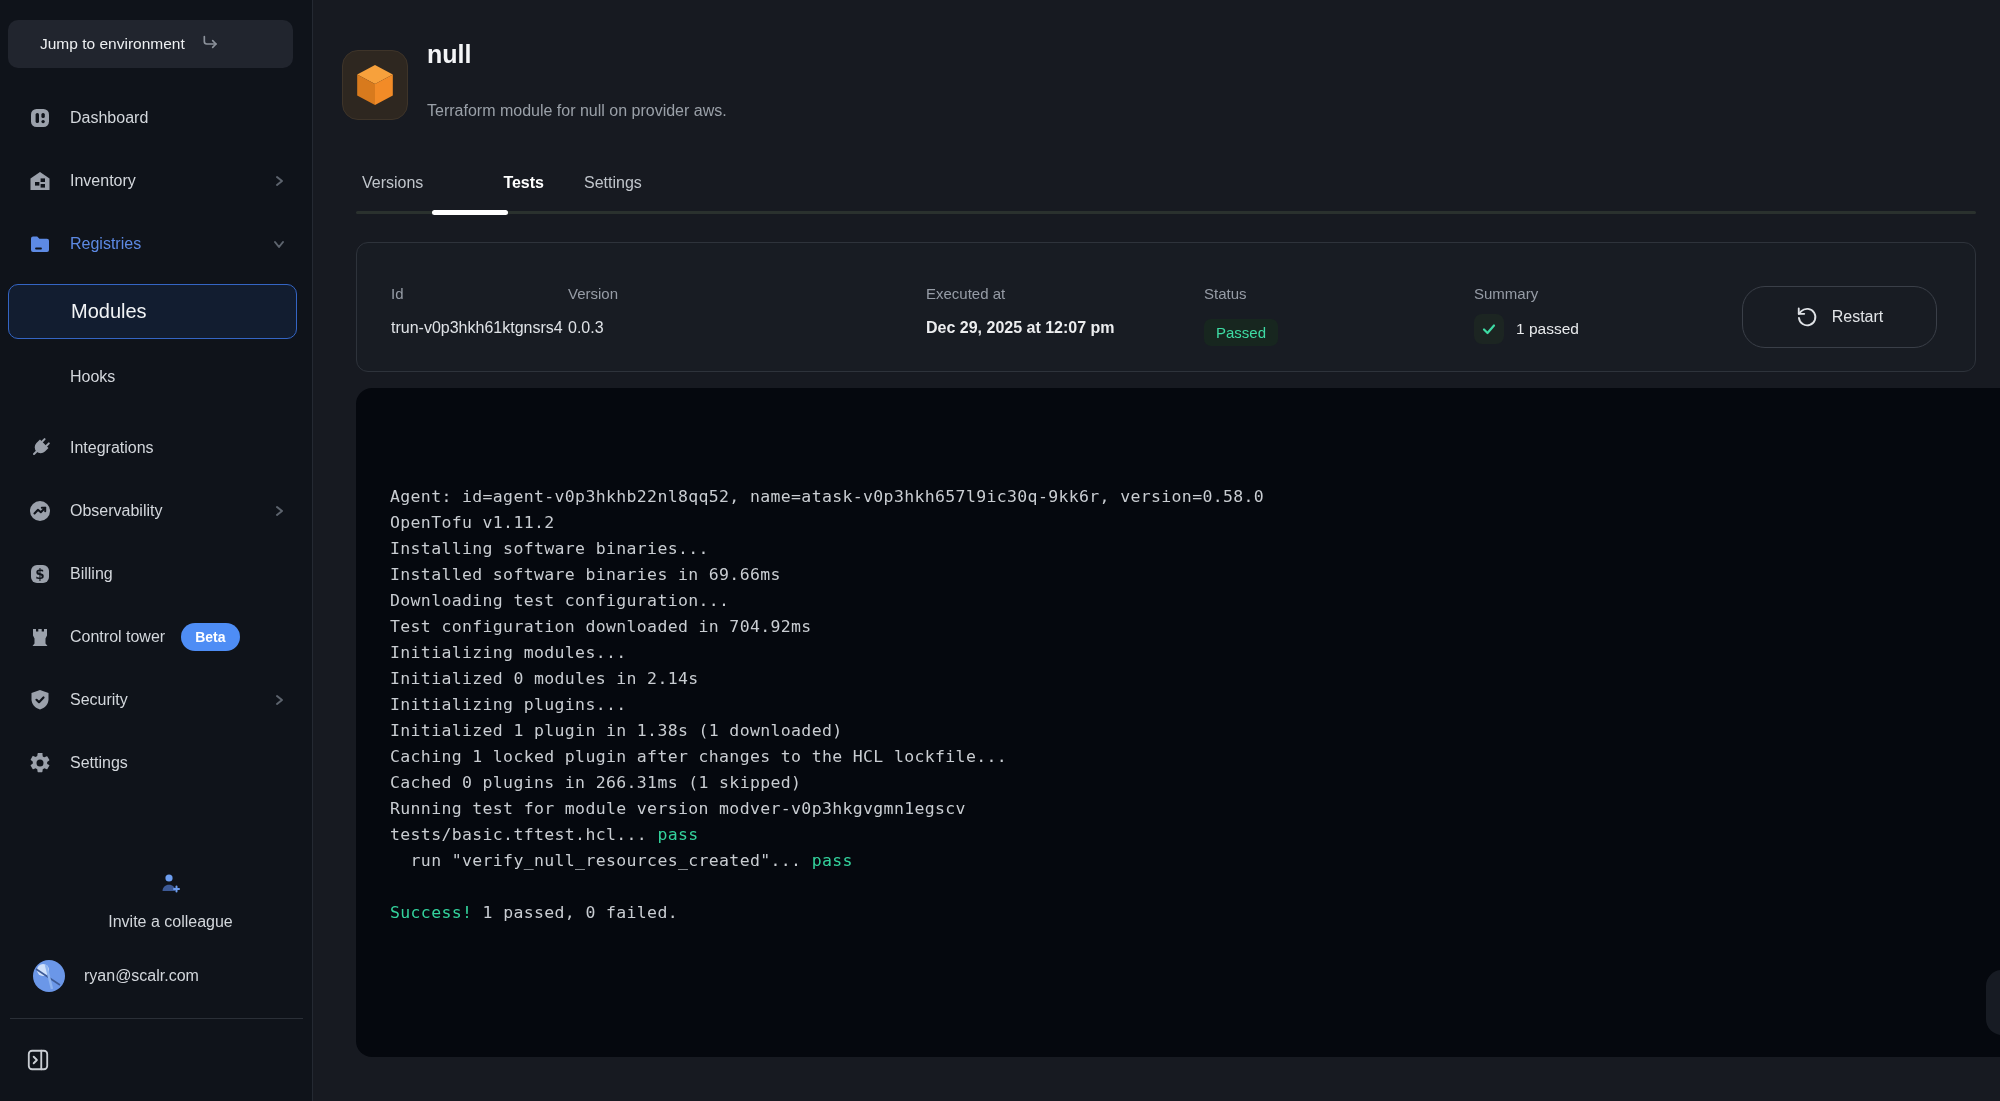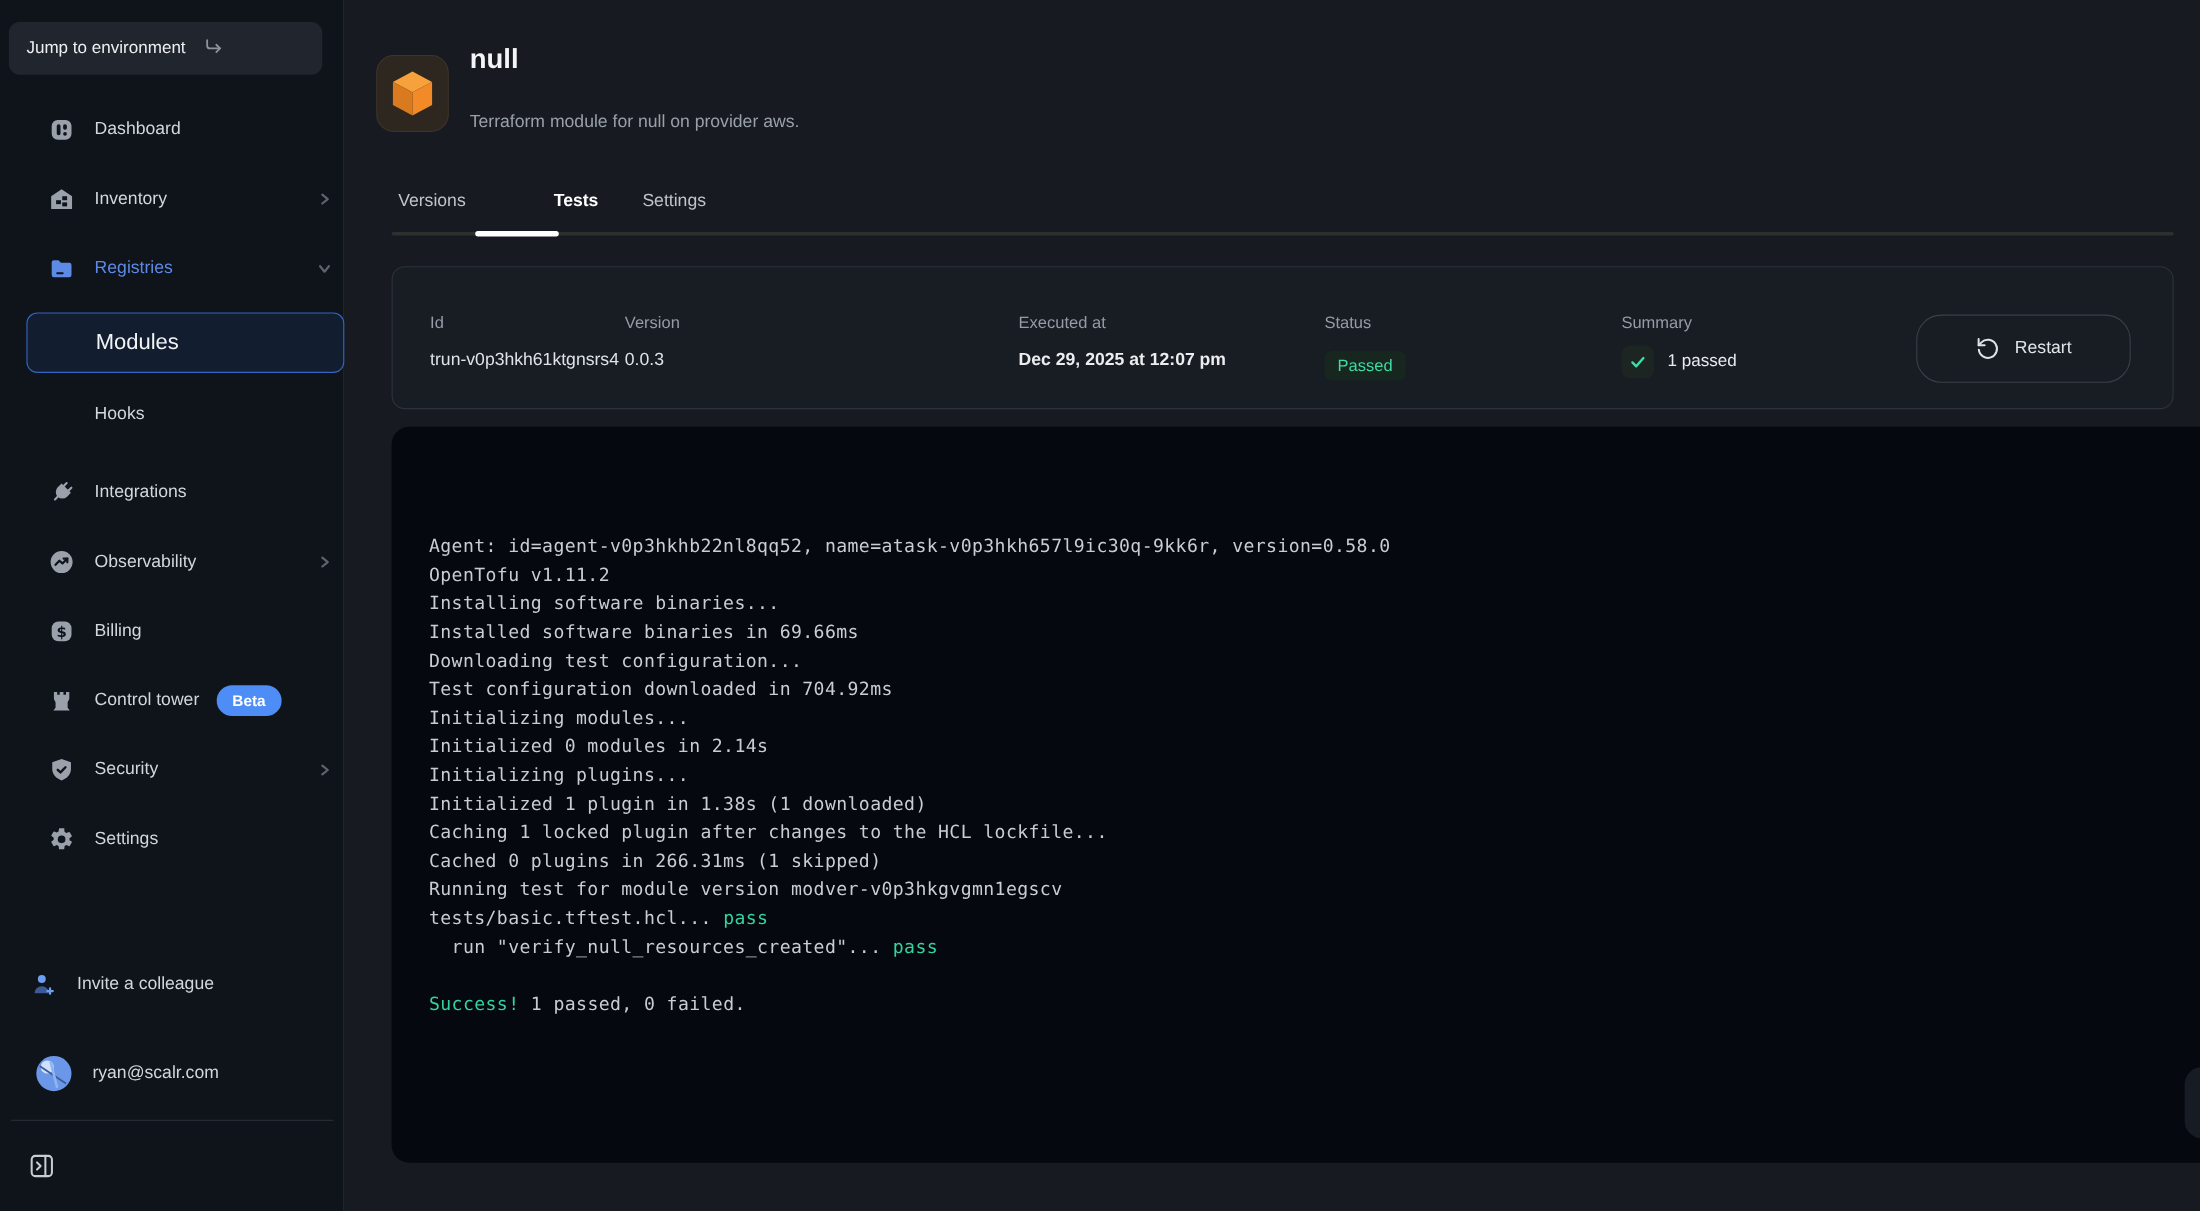--- a/index.html
+++ b/index.html
@@ -12,24 +12,24 @@
     color:#d3d7dc;
   }
   
   .sidebar {
     position:absolute; left:0; top:0; width:313px; height:1101px;
     background:#0f131a; border-right:1px solid #242932;
   }
   .jump-btn {
     position:absolute; left:8px; top:20px; width:285px; height:48px;
     background:#21252e; border:none; border-radius:10px;
-    display:flex; align-items:center; padding-left:16px; gap:16px;
+    display:flex; align-items:center; padding-left:32px; gap:16px;
     color:#edeff1; font-size:15.5px; font-family:inherit; cursor:pointer;
   }
-  .nav { position:absolute; left:16px; top:86px; width:339px; }
+  .nav { position:absolute; left:0; top:86px; width:339px; }
   .nav-item {
     height:63px; display:flex; align-items:center; padding-left:28px;
     position:relative; font-size:16px; color:#d3d7dc; cursor:pointer;
   }
   .nav-item .lbl { margin-left:18px; }
   .nav-item.blue, .nav-item.blue .lbl { color:#5d8ae4; }
   .nav-chevron { position:absolute; right:52px; top:50%; transform:translateY(-50%); display:flex; }
   .nav-sub-selected {
     margin:9px 8px 6px 8px; height:55px; width:289px;
     background:#121d30; border:1.5px solid #3465c4; border-radius:10px;
@@ -40,21 +40,21 @@
     height:63px; display:flex; align-items:center; padding-left:70px;
     font-size:16px; color:#d3d7dc; cursor:pointer;
   }
   .nav-gap { height:8px; }
   .beta-badge {
     margin-left:16px; background:#4e8df5; color:#ffffff;
     font-size:14px; font-weight:bold; border-radius:14px;
     padding:0 14px; height:28px; line-height:28px; display:inline-block;
   }
   .invite-row { position:absolute; left:0; top:871px; width:313px; height:48px;
-    display:flex; align-items:center; padding-left:28px; gap:18px; cursor:pointer; font-size:16px;}
+    display:flex; align-items:center; padding-left:28px; gap:18px; cursor:pointer; font-size:16px;flex-direction:column;}
   .account-row { position:absolute; left:0; top:952px; width:313px; height:48px;
     display:flex; align-items:center; padding-left:32px; gap:18px; cursor:pointer; font-size:16px;}
   .side-divider { position:absolute; left:10px; top:1018px; width:293px; height:1px; background:#2a2f37; }
   .collapse-btn { position:absolute; left:16px; top:1038px; width:44px; height:44px;
     background:none; border:none; display:flex; align-items:center; justify-content:center; cursor:pointer; }
   
   .main { position:absolute; left:313px; top:0; width:1687px; height:1101px; }
   .mod-icon {
     position:absolute; left:29px; top:50px; width:66px; height:70px;
     background:#2e2720; border:1px solid #3e3429; border-radius:16px;

